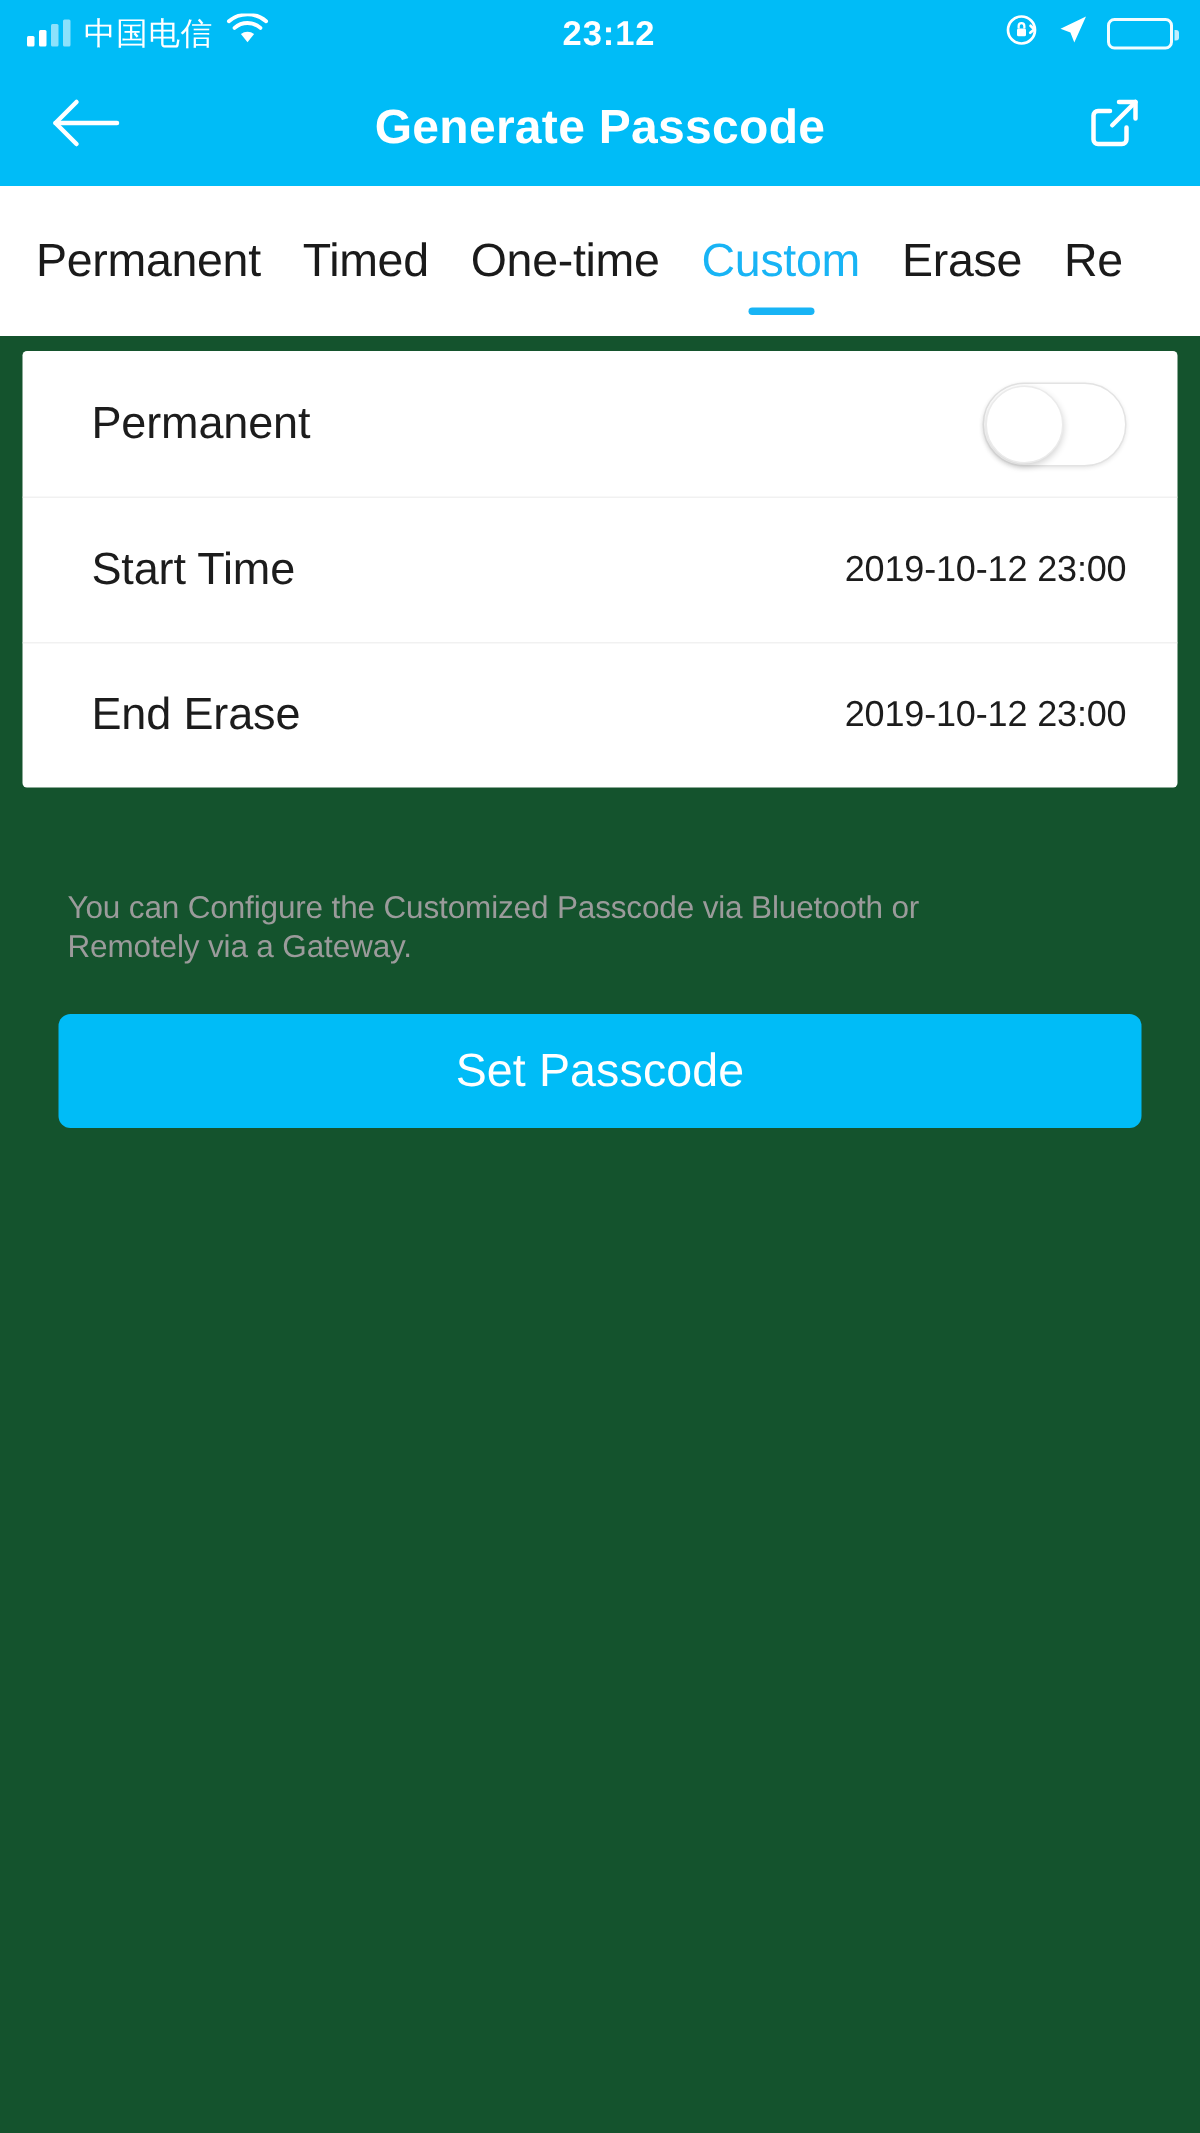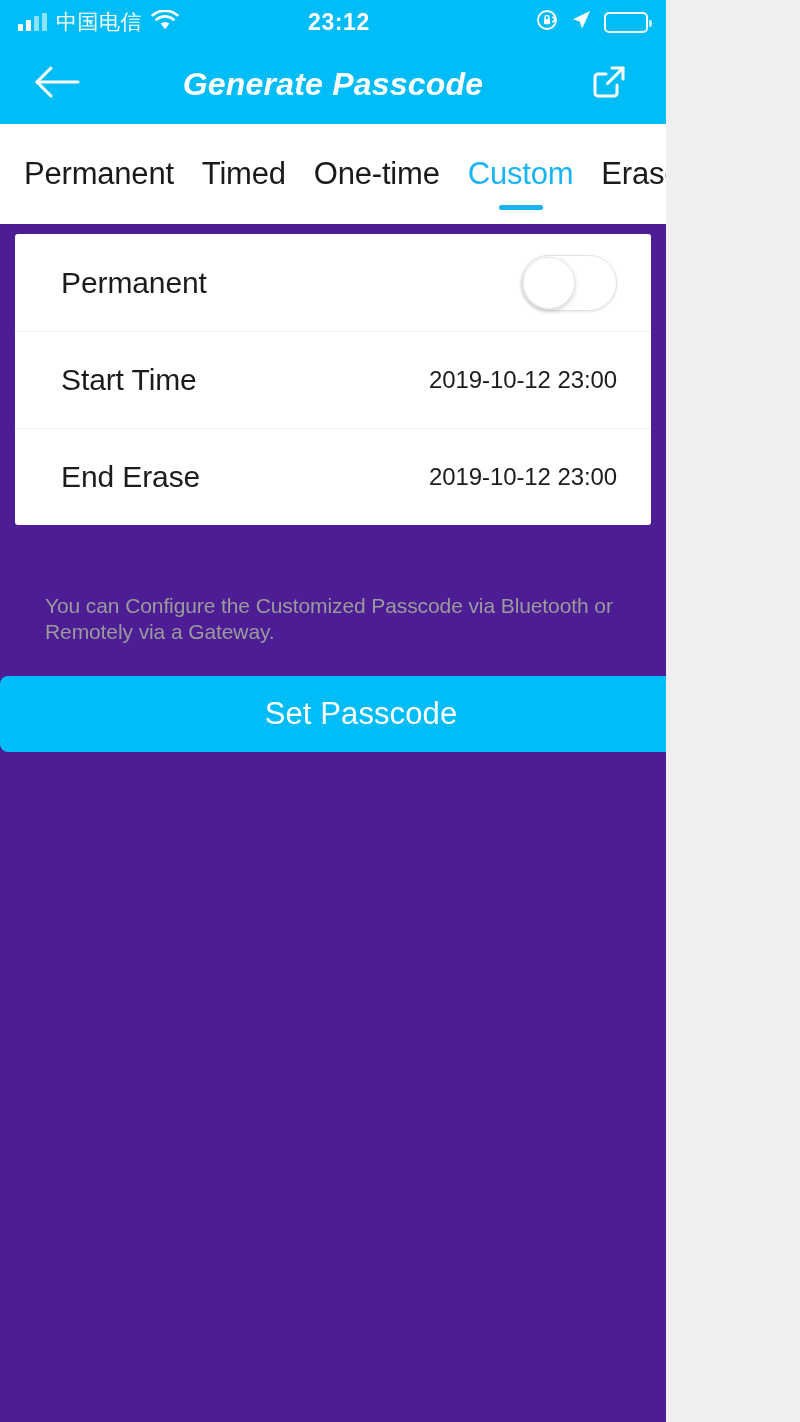--- a/index.html
+++ b/index.html
@@ -11,23 +11,23 @@
 
   body {
     background: #efefef;
     font-family: "Liberation Sans", sans-serif;
     -webkit-font-smoothing: antialiased;
     overflow: hidden;
   }
 
   .phone {
     position: relative;
-    width: 666px;
+    width: 800px;
     height: 1422px;
-    background: #4c1d95;
+    background: #14532d;
     overflow: hidden;
   }
 
   
   .status-bar {
     position: relative;
     height: 44px;
     background: #00bcf7;
     display: flex;
     align-items: center;
@@ -122,21 +122,20 @@
   }
   .nav-title {
     position: absolute;
     left: 0; right: 0;
     text-align: center;
     color: #ffffff;
     font-size: 32px;
     font-weight: bold;
     letter-spacing: .2px;
     pointer-events: none;
-    font-style: italic;
   }
   .nav-btn {
     position: relative;
     z-index: 2;
     display: flex;
     align-items: center;
     justify-content: center;
     width: 58px;
     height: 58px;
     cursor: pointer;

